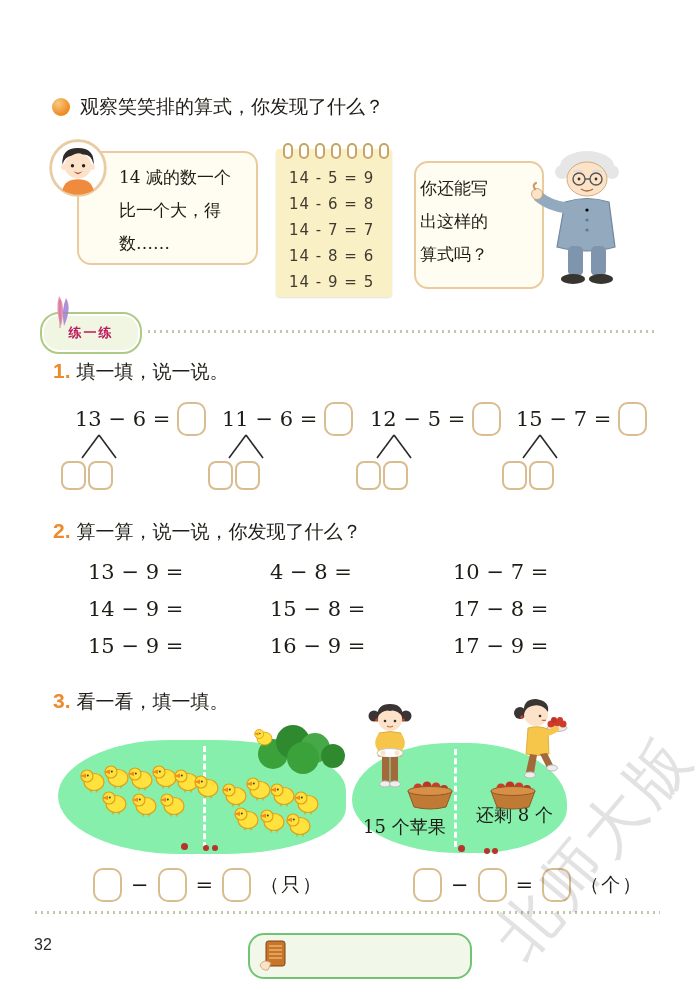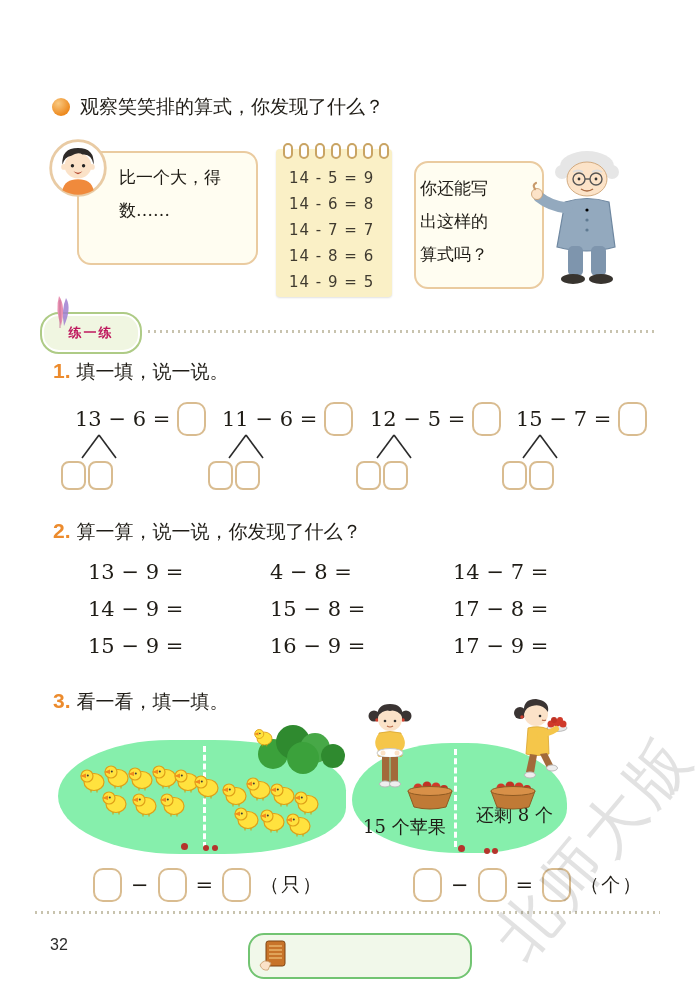--- a/index.html
+++ b/index.html
@@ -58,21 +58,21 @@
         border-radius:50% 50% 46% 54% / 56% 60% 44% 52%;}
   .divider{position:absolute;top:6px;bottom:6px;border-left:3px dashed #ffffff;}
   .caption{position:absolute;margin:0;font-size:18px;white-space:nowrap;}
   .rdot{position:absolute;border-radius:50%;background:#b5342c;}
   .illus{position:absolute;}
   .ans-line{position:absolute;top:868px;display:flex;align-items:center;gap:9px;font-size:21px;}
   #ans-line-1{left:93px;}
   #ans-line-2{left:413px;}
   .unit{font-size:19px;letter-spacing:2px;}
   
-  #pagenum{position:absolute;left:50px;top:936px;font-family:"Liberation Sans","DejaVu Sans",sans-serif;
+  #pagenum{position:absolute;left:34px;top:936px;font-family:"Liberation Sans","DejaVu Sans",sans-serif;
            font-size:16px;color:#2b2b2b;}
   #footer-badge{position:absolute;left:248px;top:933px;width:224px;height:46px;background:#f1f8ea;
         border:2px solid #72c472;border-radius:16px;box-sizing:border-box;
         display:flex;align-items:center;gap:6px;padding:2px 8px;}
   #footer-badge .lines p{margin:0;color:#3ba33b;font-weight:bold;font-size:13.5px;line-height:1.35;
         font-family:"Liberation Sans","DejaVu Sans",sans-serif;text-align:center;}
   #watermark{position:absolute;left:424px;top:742px;width:340px;height:210px;
         display:flex;align-items:center;justify-content:center;
         transform:rotate(-50deg);font-size:62px;letter-spacing:5px;
         color:rgba(60,60,60,0.15);pointer-events:none;white-space:nowrap;}
@@ -95,20 +95,21 @@
       <path d="M12 23 Q11 8 26 8 Q41 8 40 23 Q38 13 30 14 Q26 11 20 15 Q14 16 12 23Z" fill="#2e2a28"></path>
       <circle cx="13.5" cy="25" r="2.6" fill="#fbe2c8"></circle>
       <circle cx="38.5" cy="25" r="2.6" fill="#fbe2c8"></circle>
       <circle cx="21" cy="24" r="1.5" fill="#222222"></circle>
       <circle cx="31" cy="24" r="1.5" fill="#222222"></circle>
       <path d="M22 29 Q26 34 30 29 Q26 31.5 22 29Z" fill="#b3482f"></path>
     </svg>
   </div>
 
   <div class="speech" id="speech-boy">
+    <p>14 减的数一个</p>
     <p>比一个大，得</p>
     <p>数……</p>
   </div>
 
   <div id="notepad">
     <div class="rings">
       <span class="ring"></span>
         <span class="ring"></span>
         <span class="ring"></span>
       <span class="ring"></span>
@@ -229,21 +230,21 @@
       </div>
   </div>
 
   <div class="ex-head" style="top:519px;">
     <span class="ex-num">2.</span>
     <span class="ex-title">算一算，说一说，你发现了什么？</span>
   </div>
   <div id="ex2-grid">
     <span>13 − 9 =</span>
     <span>4 − 8 =</span>
-    <span>14 − 7 =</span>
+    <span>10 − 7 =</span>
     <span>14 − 9 =</span>
     <span>15 − 8 =</span>
     <span>17 − 8 =</span>
     <span>15 − 9 =</span>
     <span>16 − 9 =</span>
     <span>17 − 9 =</span>
   </div>
 
   <div class="ex-head" style="top:689px;">
     <span class="ex-num">3.</span>

